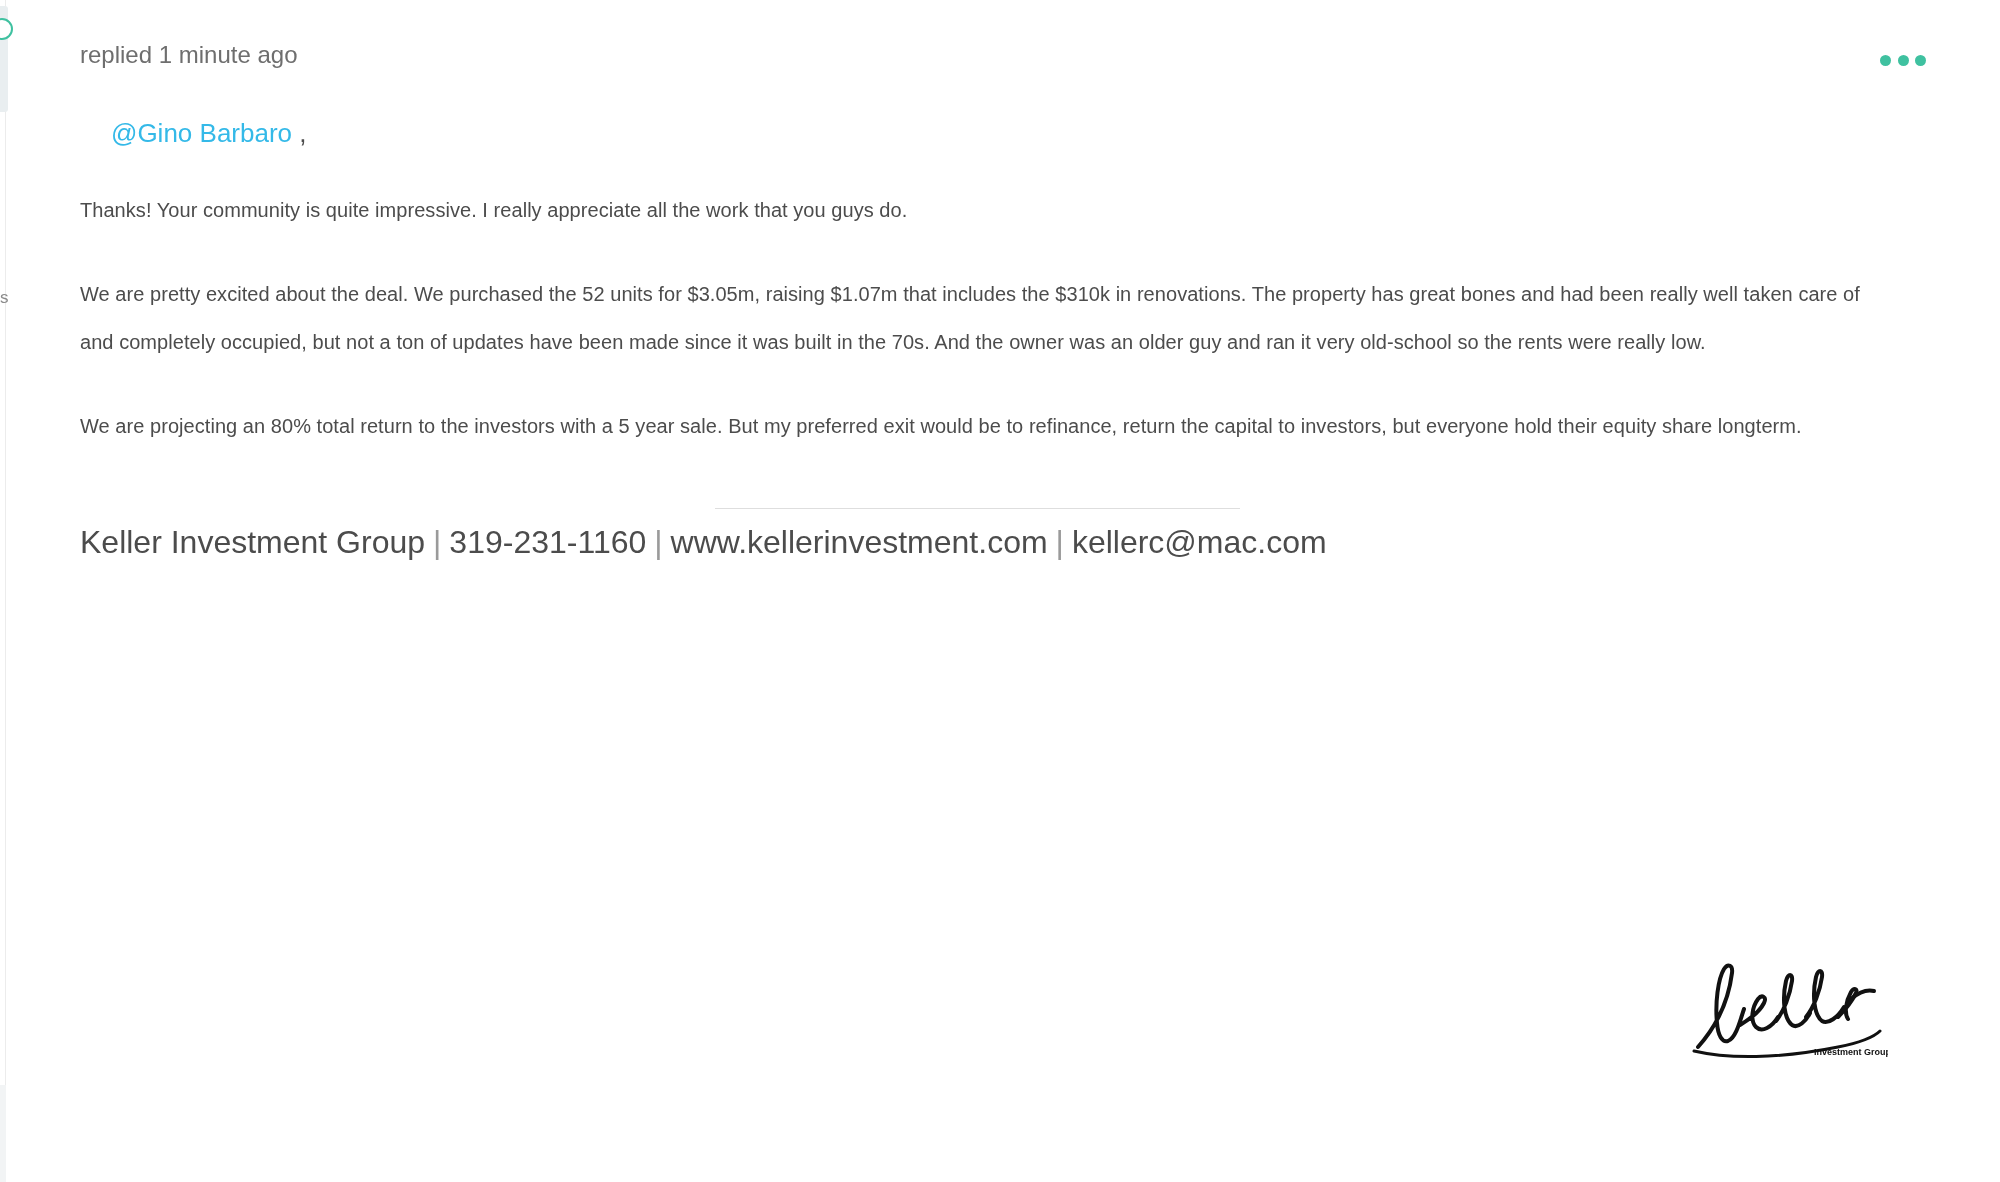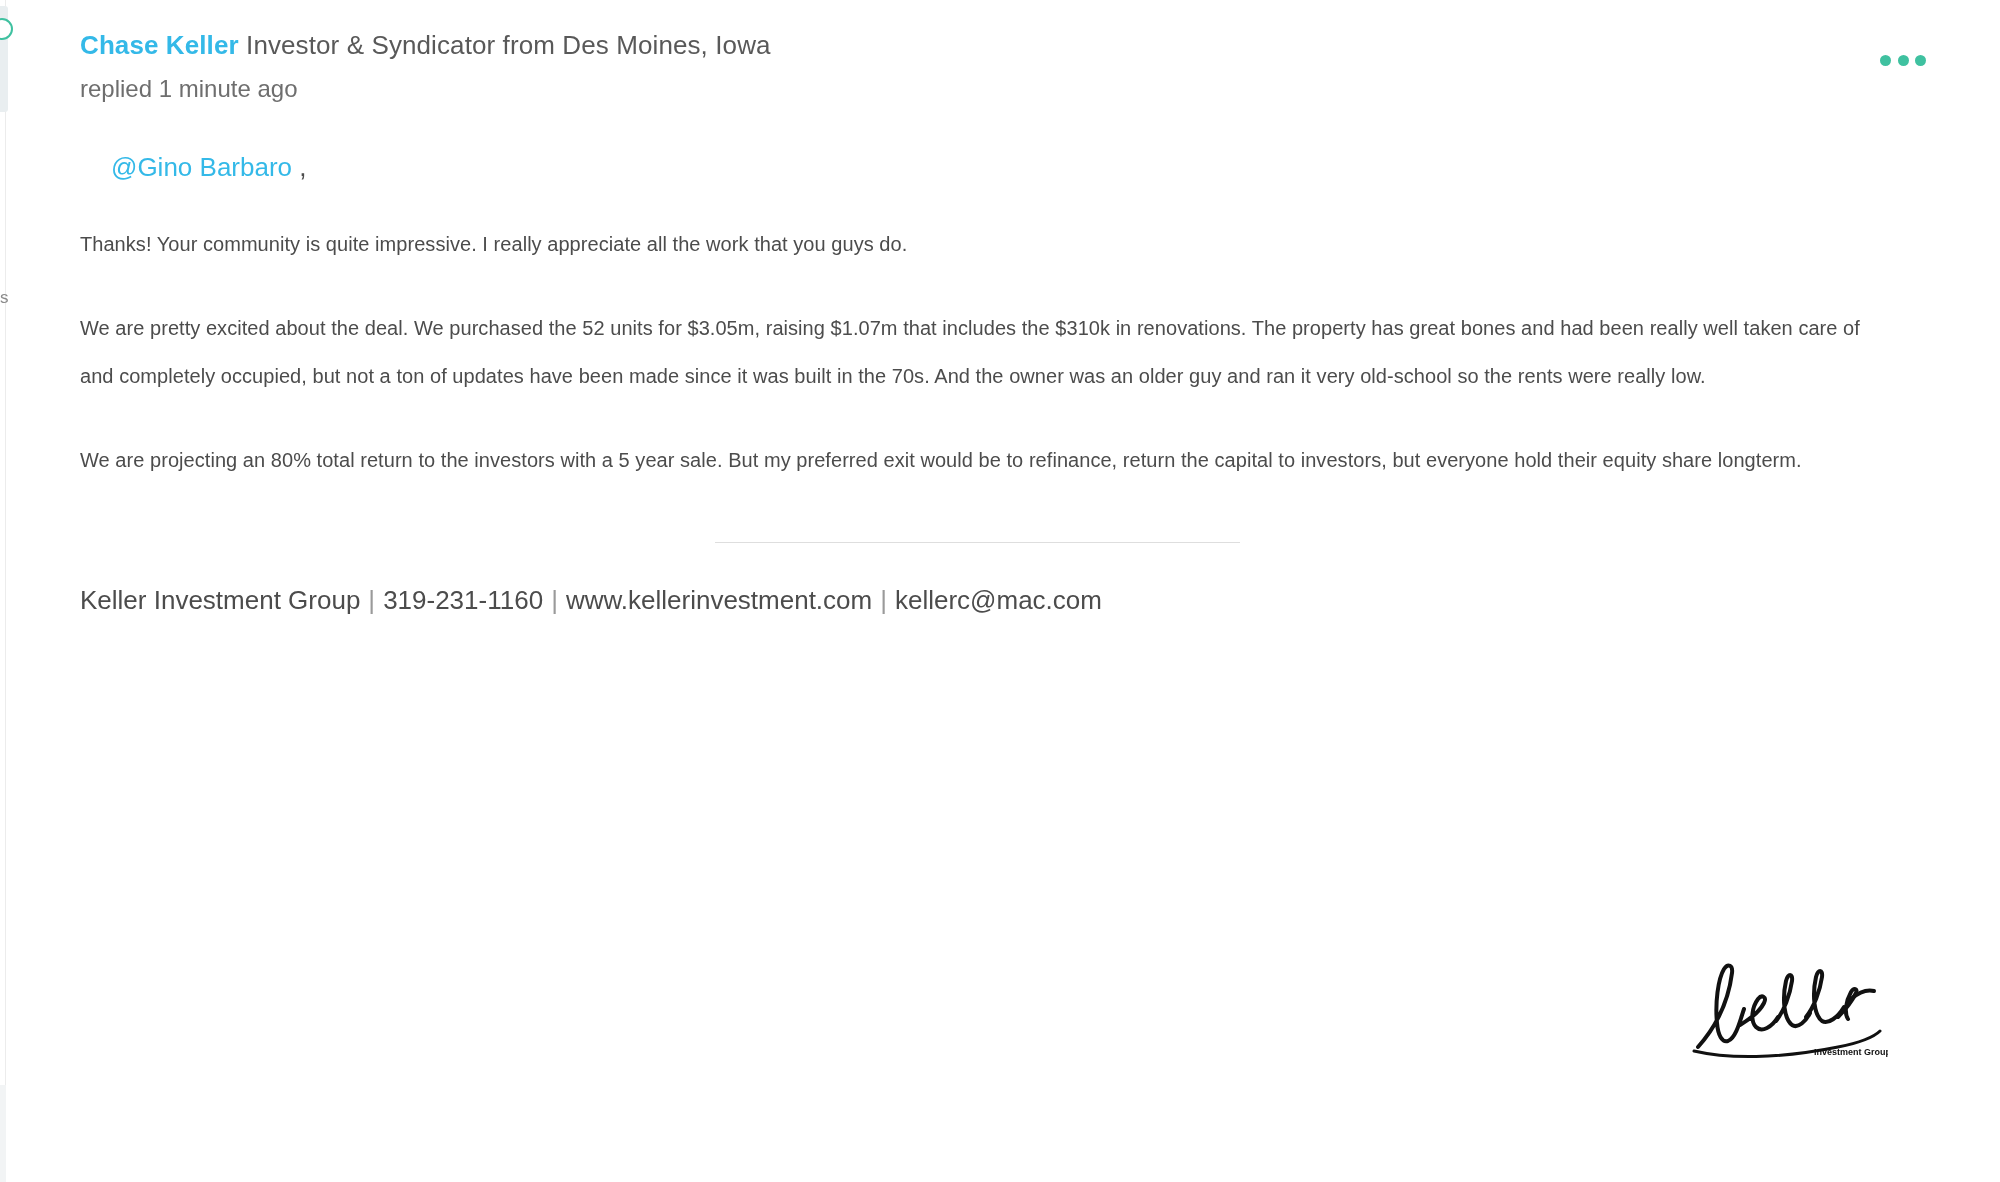--- a/index.html
+++ b/index.html
@@ -140,22 +140,22 @@
     letter-spacing: 0.05px;
   }
   .divider {
     margin-top: 58px;
     width: 525px;
     height: 1px;
     background: #dedede;
     border: 0;
   }
   .signature {
-    margin-top: 40px;
-    font-size: 26px;
+    margin-top: 16px;
+    font-size: 32px;
     line-height: 34px;
     color: #4c4c4c;
   }
   .sig-sep {
     color: #9a9a9a;
     padding: 0 8px;
   }
 
   .logo {
     position: absolute;
@@ -181,23 +181,20 @@
 
   <div class="more-menu">
     <span></span>
     <span></span>
     <span></span>
   </div>
 
   <div class="post">
 
     <div class="post-header">
-      <div class="byline">
-        <a class="author-name" href="#">Chase Keller</a><span> </span><span class="author-title">Investor &amp; Syndicator from Des Moines, Iowa</span>
-      </div>
       <div class="replied-line">replied 1 minute ago</div>
     </div>
 
     <div class="body">
 
       <div class="mention-line">
         <a class="mention" href="#">@Gino Barbaro</a><span> </span><span>,</span>
       </div>
 
       <p class="para">Thanks!  Your community is quite impressive.  I really appreciate all the work that you guys do.</p>

